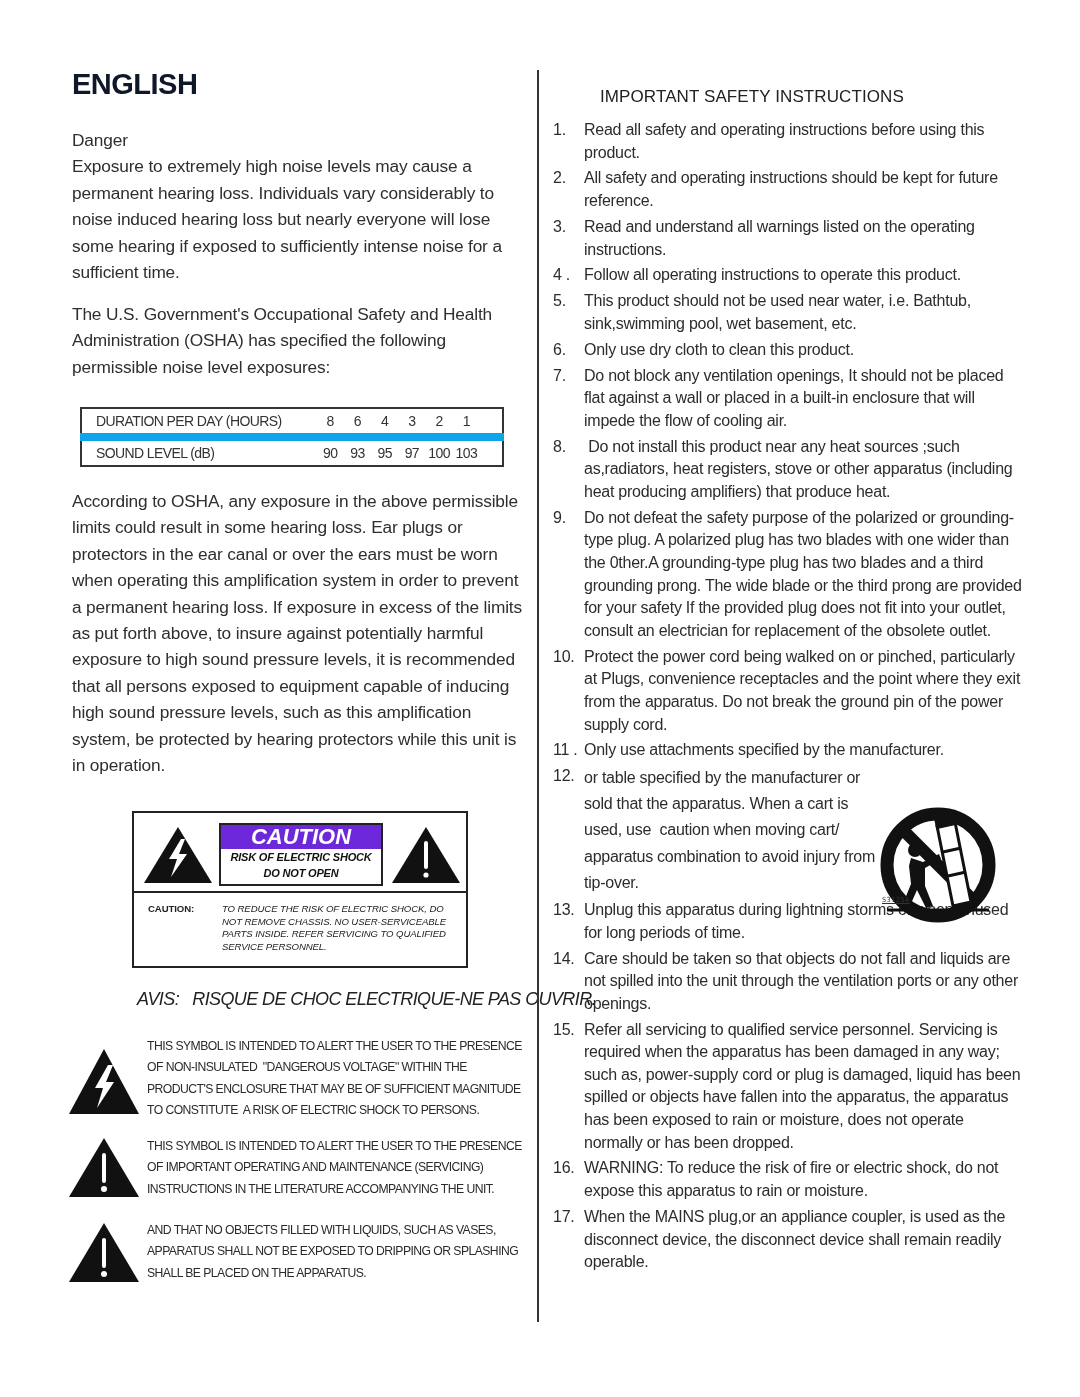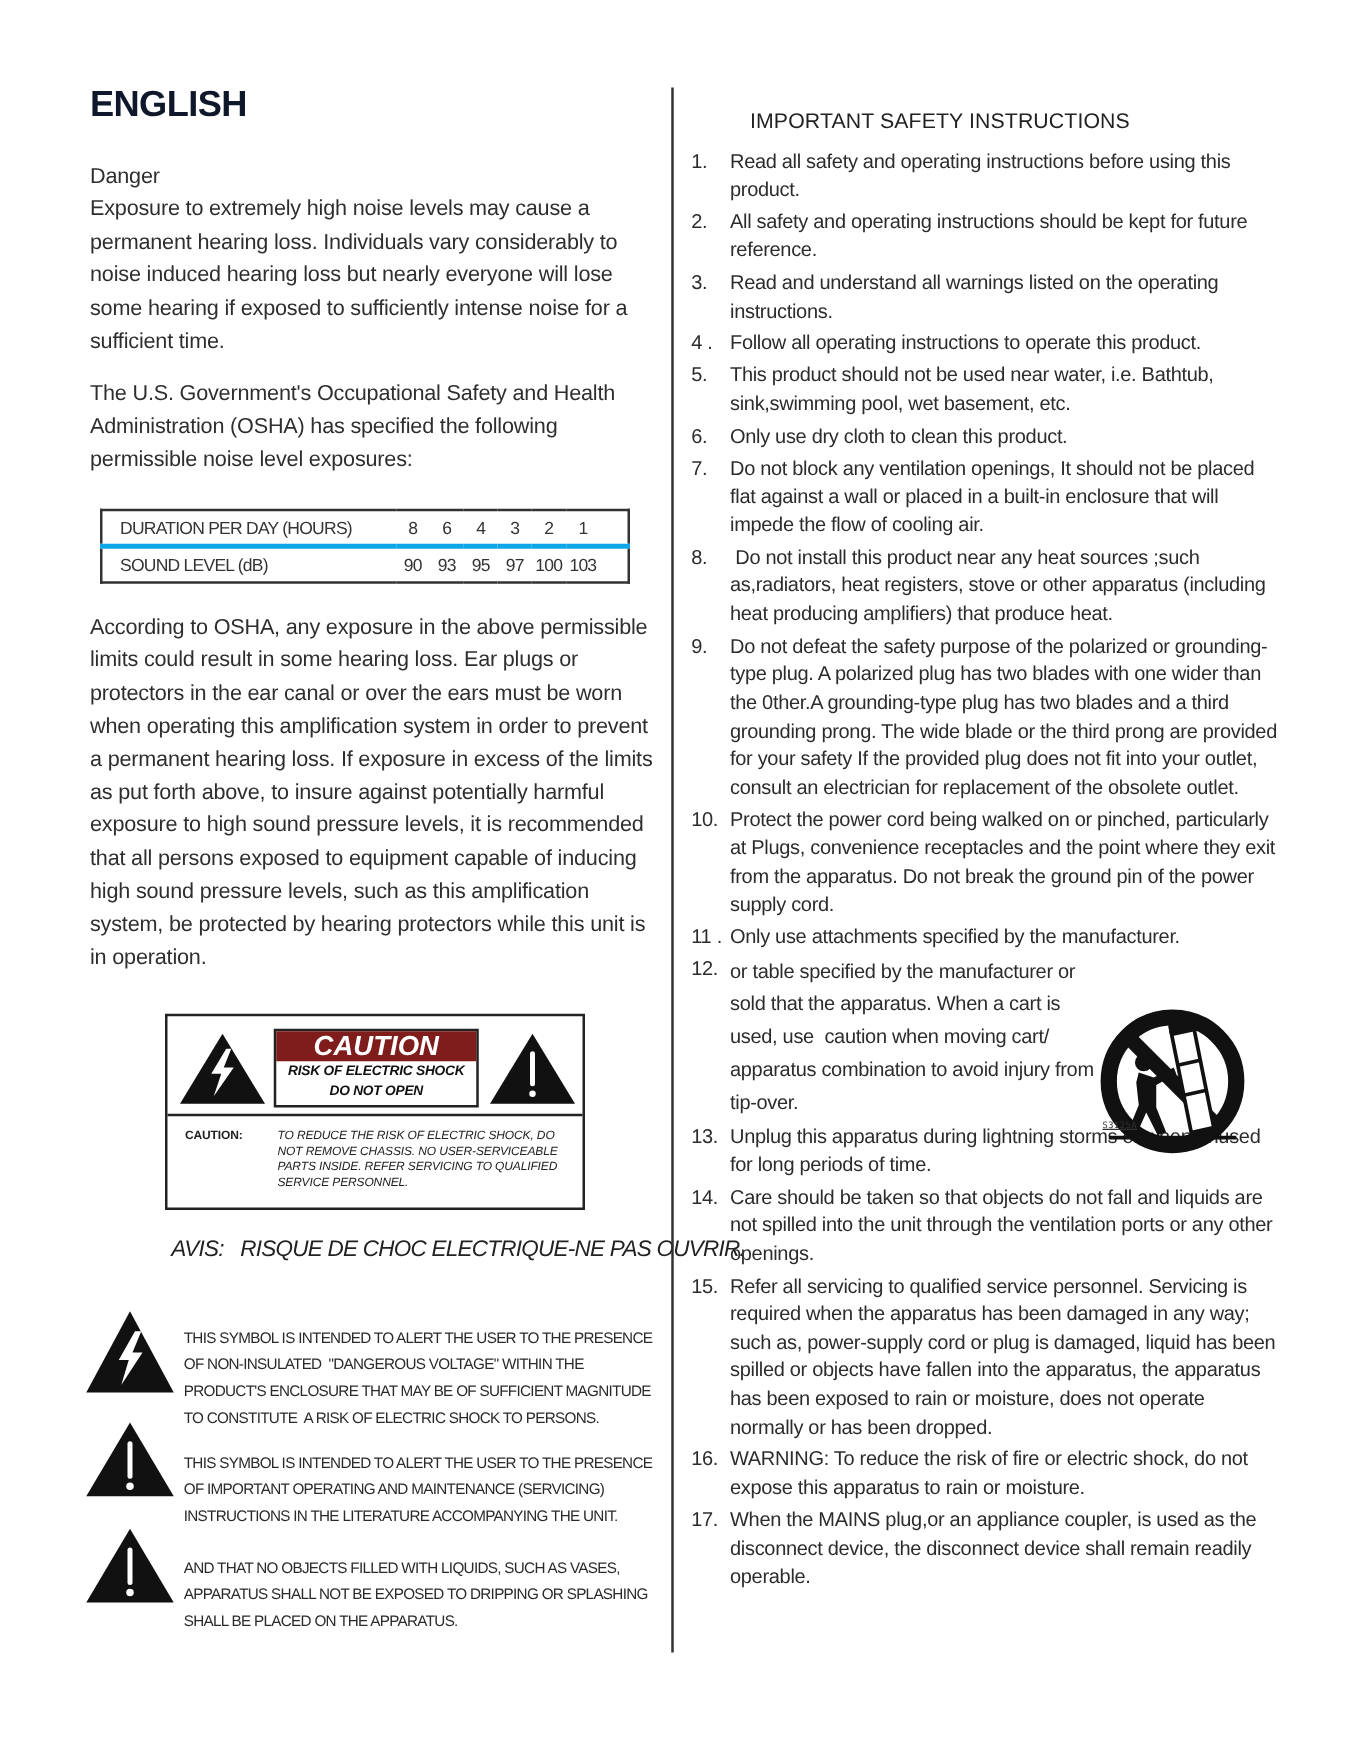--- a/index.html
+++ b/index.html
@@ -10,42 +10,42 @@
   .title { position: absolute; left: 72px; top: 68px; font-size: 29px; font-weight: bold; letter-spacing: -0.5px; color: #0f172a; }
 
   .body-text { font-size: 17.3px; line-height: 26.4px; color: #2e2e2e; letter-spacing: -0.15px; }
 
   .danger { position: absolute; left: 72px; top: 127px; width: 450px; }
   .osha-intro { position: absolute; left: 72px; top: 301px; width: 450px; }
   .osha-para { position: absolute; left: 72px; top: 488px; width: 450px; }
 
   table.noise { position: absolute; left: 80px; top: 407px; width: 424px; border-collapse: collapse; border: 2px solid #333; font-size: 14px; letter-spacing: -0.6px; color: #333; }
   table.noise td { height: 29px; padding: 0; vertical-align: middle; }
-  table.noise tr:first-child td { border-bottom: 4px solid #0ea5e9; }
+  table.noise tr:first-child td { border-bottom: 8px solid #0ea5e9; }
   table.noise td.label { padding-left: 14px; width: 225px; transform-origin: left; }
   table.noise td.val { text-align: center; width: 26px; }
 
   .caution-box { position: absolute; left: 132px; top: 811px; width: 336px; height: 157px; border: 2px solid #222; }
   .caution-top { position: absolute; left: 0; top: 0; width: 332px; height: 80px; border-bottom: 2px solid #222; }
   .caution-center { position: absolute; left: 85px; top: 10px; width: 164px; height: 63px; border: 2px solid #222; }
-  .caution-word { height: 24px; background: #7f1d1d; color: #fff; font-style: italic; font-weight: bold; font-size: 22px; text-align: center; line-height: 24px; }
+  .caution-word { height: 24px; background: #6d28d9; color: #fff; font-style: italic; font-weight: bold; font-size: 22px; text-align: center; line-height: 24px; }
   .caution-sub { font-size: 11px; font-weight: bold; font-style: italic; text-align: center; line-height: 16px; color: #111; letter-spacing: -0.2px; }
   .caution-bolt { position: absolute; left: 8px; top: 12px; }
   .caution-excl { position: absolute; left: 256px; top: 12px; }
   .caution-bottom { position: absolute; left: 14px; top: 90px; font-size: 9.6px; line-height: 12.5px; color: #222; letter-spacing: -0.1px; }
   .caution-bottom .lbl { font-weight: bold; font-style: normal; }
   .caution-bottom .txt { font-style: italic; }
   .caution-bottom .row { display: flex; gap: 12px; }
   .caution-bottom .indent { width: 62px; flex: none; }
 
   .avis { position: absolute; left: 137px; top: 989px; font-size: 18px; font-weight: normal; font-style: italic; letter-spacing: -0.6px; color: #222; }
 
   .symbol-row { position: absolute; left: 68px; width: 460px; }
   .symbol-row .tri { position: absolute; left: 0; top: 0; }
-  .symbol-row .stext { position: absolute; left: 79px; top: 0; font-size: 12.2px; line-height: 21.4px; color: #2a2a2a; letter-spacing: -0.55px; white-space: nowrap; margin-top: 24px; }
+  .symbol-row .stext { position: absolute; left: 79px; top: 0; font-size: 12.2px; line-height: 21.4px; color: #2a2a2a; letter-spacing: -0.55px; white-space: nowrap; }
 
   .ist-title { position: absolute; left: 600px; top: 87px; font-size: 17px; color: #222; letter-spacing: 0.1px; }
 
   .instructions { position: absolute; left: 553px; top: 119px; width: 470px; list-style: none; }
   .instructions li { display: flex; font-size: 16px; line-height: 22.6px; color: #2c2c2c; letter-spacing: -0.25px; margin-bottom: 3.3px; }
   .instructions li .num { width: 31px; flex: none; }
   .instructions li .txt { flex: 1; }
   .instructions li.item-12 .txt { width: 300px; flex: none; }
   .instructions li.item-12 .txt .first { display: block; white-space: nowrap; }
   .instructions li.item-12 .txt .rest { display: block; line-height: 26.1px; margin-top: 0; }

